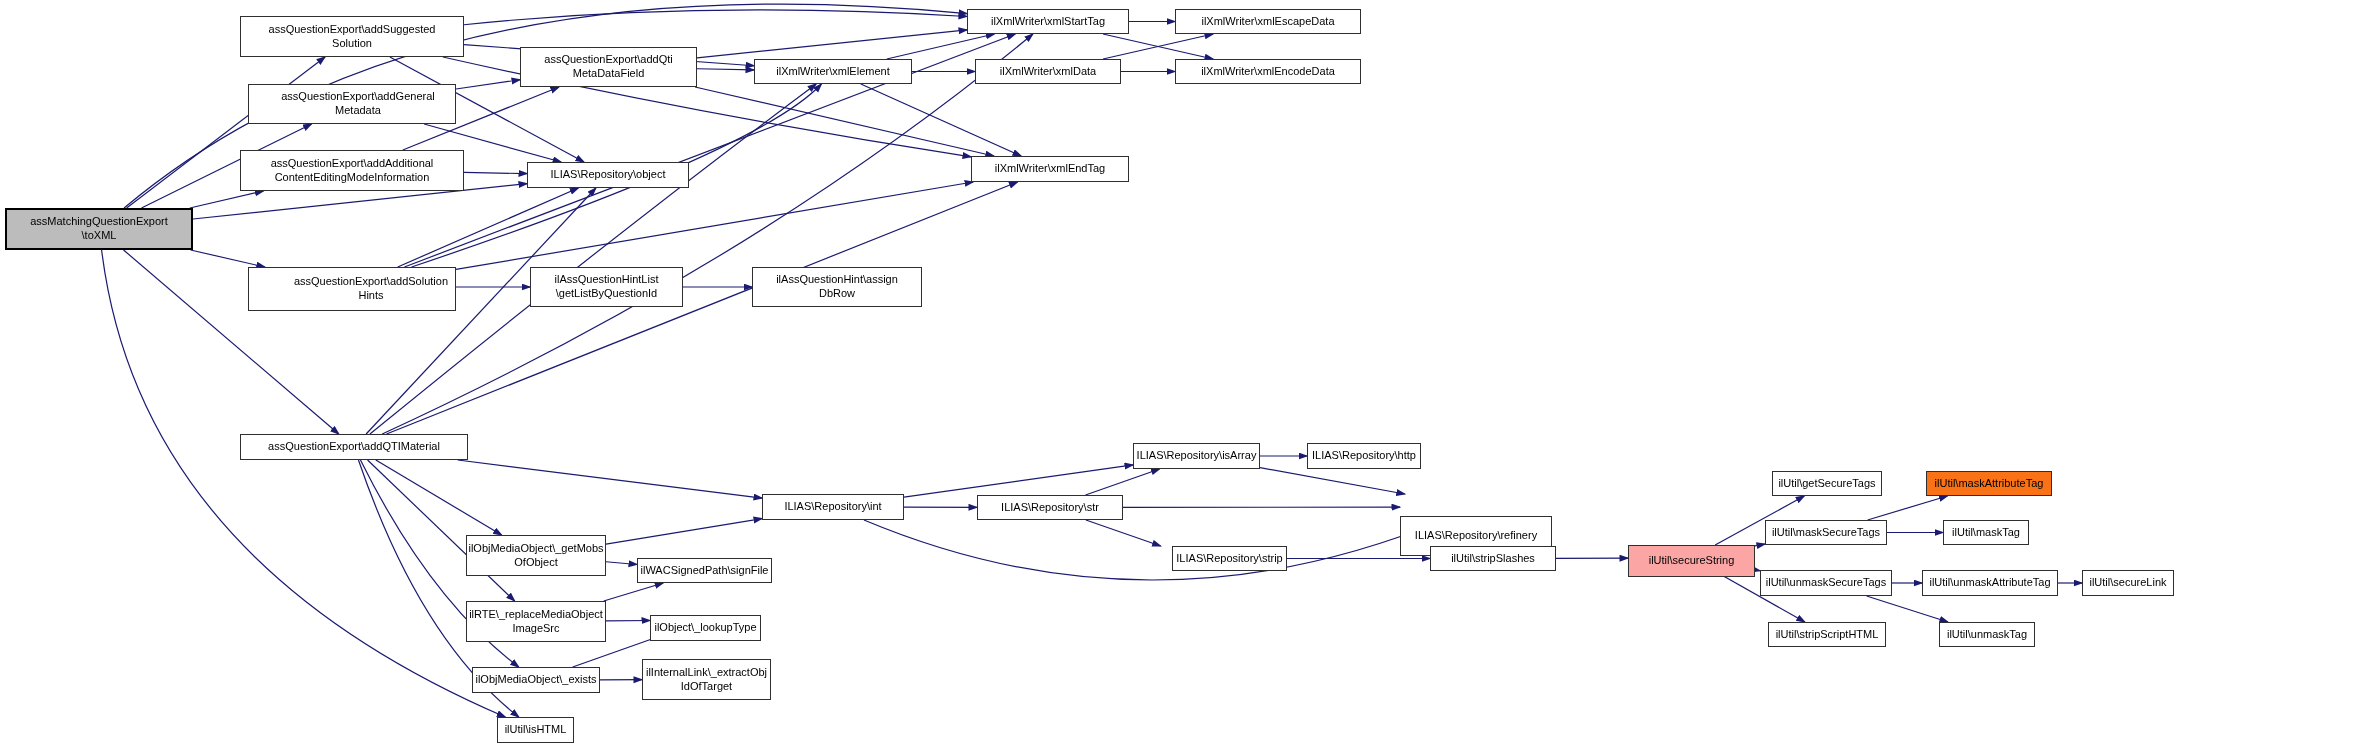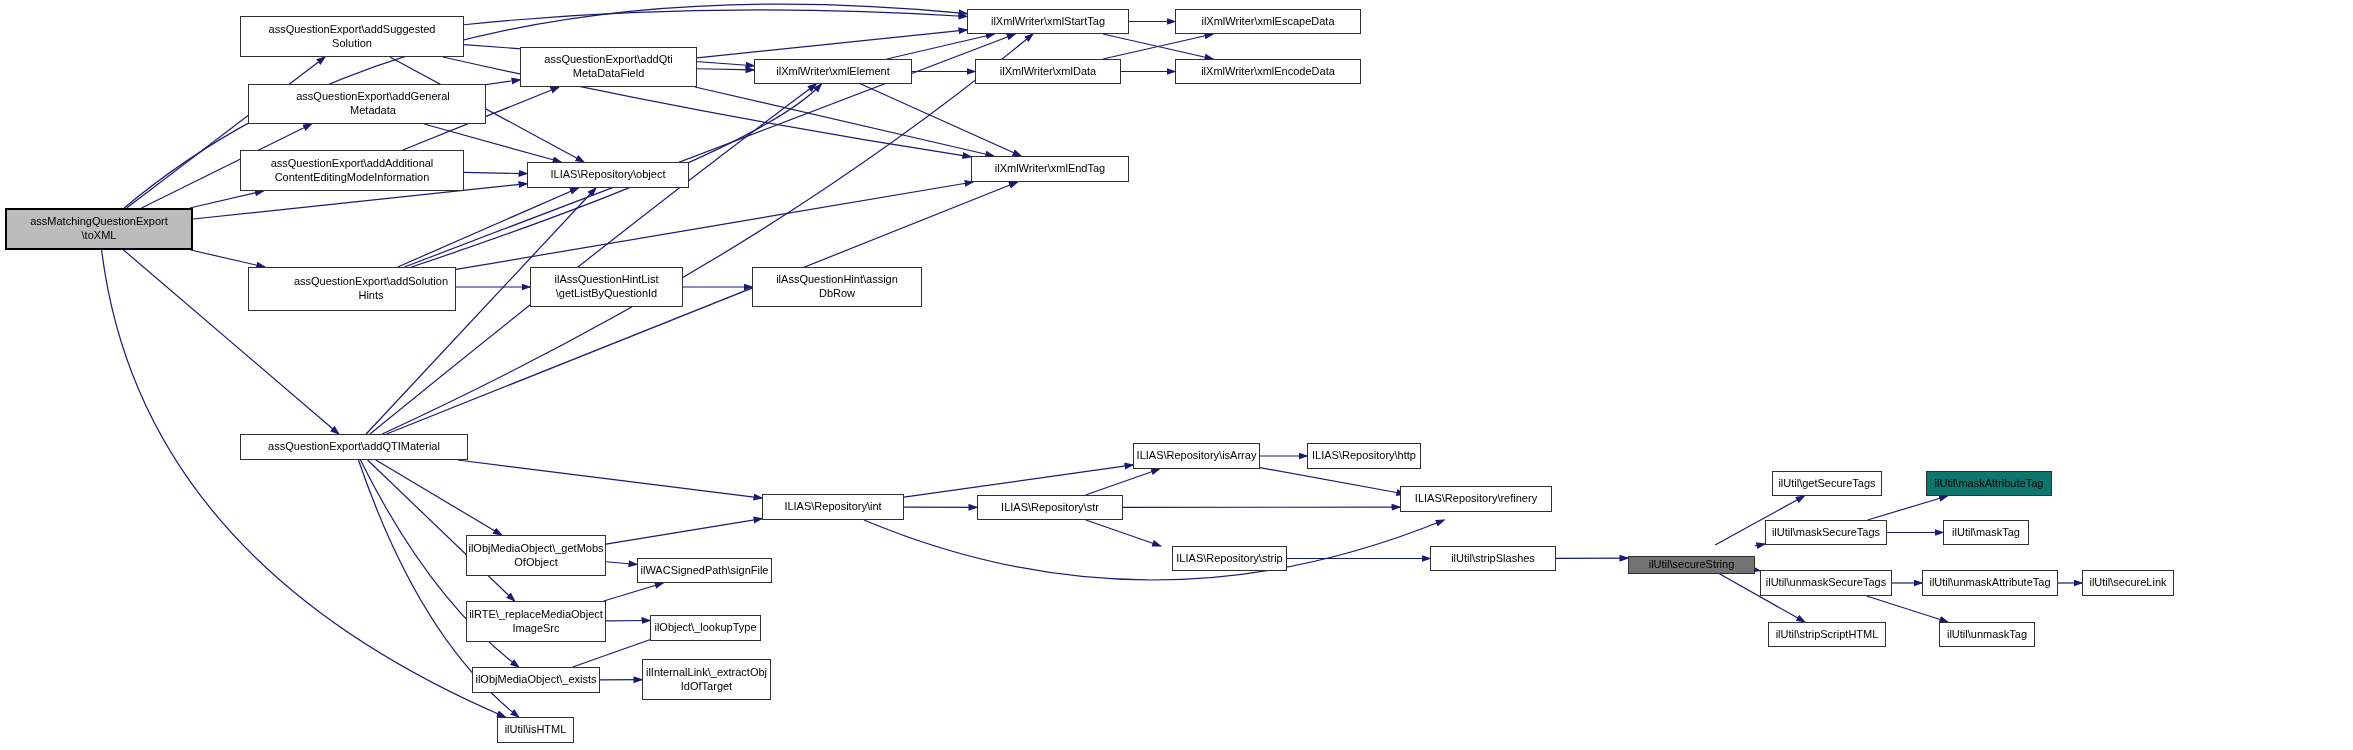--- a/index.html
+++ b/index.html
@@ -90,21 +90,21 @@
         <path d="M1892,583 L1922,583" fill="none" stroke="#1a1a70" stroke-width="1.2" marker-end="url(#arrow)"></path>
         <path d="M1866.6407766990292,596 L1947.9223300970873,622" fill="none" stroke="#1a1a70" stroke-width="1.2" marker-end="url(#arrow)"></path>
         <path d="M2058,583 L2082,583" fill="none" stroke="#1a1a70" stroke-width="1.2" marker-end="url(#arrow)"></path>
       </g>
   </svg>
   <div id="nodes">
       <div class="gnode hl" style="left: 5px; top: 208px; width: 188px; height: 42px;"><span>assMatchingQuestionExport
 \toXML</span></div>
       <div class="gnode" style="left: 240px; top: 16px; width: 224px; height: 41px; border-color: rgb(47, 47, 47); background: rgb(255, 255, 255);"><span>assQuestionExport\addSuggested
 Solution</span></div>
-      <div class="gnode" style="left: 248px; top: 84px; width: 238px; height: 40px; border-color: rgb(47, 47, 47); background: rgb(255, 255, 255); padding-left: 12px;"><span>assQuestionExport\addGeneral
+      <div class="gnode" style="left: 248px; top: 84px; width: 208px; height: 40px; border-color: rgb(47, 47, 47); background: rgb(255, 255, 255); padding-left: 12px;"><span>assQuestionExport\addGeneral
 Metadata</span></div>
       <div class="gnode" style="left: 240px; top: 150px; width: 224px; height: 41px; border-color: rgb(47, 47, 47); background: rgb(255, 255, 255);"><span>assQuestionExport\addAdditional
 ContentEditingModeInformation</span></div>
       <div class="gnode" style="left: 248px; top: 267px; width: 208px; height: 44px; border-color: rgb(47, 47, 47); background: rgb(255, 255, 255); padding-left: 38px;"><span>assQuestionExport\addSolution
 Hints</span></div>
       <div class="gnode" style="left: 240px; top: 434px; width: 228px; height: 26px; border-color: rgb(47, 47, 47); background: rgb(255, 255, 255);"><span>assQuestionExport\addQTIMaterial</span></div>
       <div class="gnode" style="left: 520px; top: 47px; width: 177px; height: 40px; border-color: rgb(47, 47, 47); background: rgb(255, 255, 255);"><span>assQuestionExport\addQti
 MetaDataField</span></div>
       <div class="gnode" style="left: 527px; top: 162px; width: 162px; height: 26px; border-color: rgb(47, 47, 47); background: rgb(255, 255, 255);"><span>ILIAS\Repository\object</span></div>
       <div class="gnode" style="left: 530px; top: 267px; width: 153px; height: 40px; border-color: rgb(47, 47, 47); background: rgb(255, 255, 255);"><span>ilAssQuestionHintList
@@ -114,27 +114,27 @@
       <div class="gnode" style="left: 754px; top: 59px; width: 158px; height: 25px; border-color: rgb(47, 47, 47); background: rgb(255, 255, 255); justify-content: center;"><span>ilXmlWriter\xmlElement</span></div>
       <div class="gnode" style="left: 967px; top: 9px; width: 162px; height: 25px; border-color: rgb(47, 47, 47); background: rgb(255, 255, 255);"><span>ilXmlWriter\xmlStartTag</span></div>
       <div class="gnode" style="left: 1175px; top: 9px; width: 186px; height: 25px; border-color: rgb(47, 47, 47); background: rgb(255, 255, 255);"><span>ilXmlWriter\xmlEscapeData</span></div>
       <div class="gnode" style="left: 975px; top: 59px; width: 146px; height: 25px; border-color: rgb(47, 47, 47); background: rgb(255, 255, 255);"><span>ilXmlWriter\xmlData</span></div>
       <div class="gnode" style="left: 1175px; top: 59px; width: 186px; height: 25px; border-color: rgb(47, 47, 47); background: rgb(255, 255, 255);"><span>ilXmlWriter\xmlEncodeData</span></div>
       <div class="gnode" style="left: 971px; top: 156px; width: 158px; height: 26px; border-color: rgb(47, 47, 47); background: rgb(255, 255, 255);"><span>ilXmlWriter\xmlEndTag</span></div>
       <div class="gnode" style="left: 762px; top: 494px; width: 142px; height: 26px; border-color: rgb(47, 47, 47); background: rgb(255, 255, 255);"><span>ILIAS\Repository\int</span></div>
       <div class="gnode" style="left: 977px; top: 495px; width: 146px; height: 25px; border-color: rgb(47, 47, 47); background: rgb(255, 255, 255);"><span>ILIAS\Repository\str</span></div>
       <div class="gnode" style="left: 1133px; top: 443px; width: 127px; height: 26px; border-color: rgb(47, 47, 47); background: rgb(255, 255, 255);"><span>ILIAS\Repository\isArray</span></div>
       <div class="gnode" style="left: 1307px; top: 443px; width: 114px; height: 26px; border-color: rgb(47, 47, 47); background: rgb(255, 255, 255);"><span>ILIAS\Repository\http</span></div>
-      <div class="gnode" style="left: 1400px; top: 486px; width: 152px; height: 26px; border-color: rgb(47, 47, 47); background: rgb(255, 255, 255);"><span>ILIAS\Repository\refinery</span></div>
+      <div class="gnode" style="left: 1400px; top: 516px; width: 152px; height: 40px; border-color: rgb(47, 47, 47); background: rgb(255, 255, 255);"><span>ILIAS\Repository\refinery</span></div>
       <div class="gnode" style="left: 1139px; top: 546px; width: 115px; height: 25px; border-color: rgb(47, 47, 47); background: rgb(255, 255, 255); margin-left: 33px;"><span>ILIAS\Repository\strip</span></div>
       <div class="gnode" style="left: 1430px; top: 546px; width: 126px; height: 25px; border-color: rgb(47, 47, 47); background: rgb(255, 255, 255);"><span>ilUtil\stripSlashes</span></div>
-      <div class="gnode" style="left: 1628px; top: 545px; width: 127px; height: 18px; border-color: rgb(47, 47, 47); background: #737373; margin-top: 11px;"><span>ilUtil\secureString</span></div>
+      <div class="gnode" style="left: 1628px; top: 545px; width: 127px; height: 32px; border-color: rgb(47, 47, 47); background: #fca5a5;"><span>ilUtil\secureString</span></div>
       <div class="gnode" style="left: 1772px; top: 471px; width: 110px; height: 25px; border-color: rgb(47, 47, 47); background: rgb(255, 255, 255);"><span>ilUtil\getSecureTags</span></div>
       <div class="gnode" style="left: 1765px; top: 520px; width: 122px; height: 25px; border-color: rgb(47, 47, 47); background: rgb(255, 255, 255);"><span>ilUtil\maskSecureTags</span></div>
-      <div class="gnode" style="left: 1926px; top: 471px; width: 126px; height: 25px; border-color: rgb(47, 47, 47); background: #0f766e; align-items: center;"><span>ilUtil\maskAttributeTag</span></div>
+      <div class="gnode" style="left: 1926px; top: 471px; width: 126px; height: 25px; border-color: rgb(47, 47, 47); background: #f97316; align-items: center;"><span>ilUtil\maskAttributeTag</span></div>
       <div class="gnode" style="left: 1943px; top: 520px; width: 86px; height: 25px; border-color: rgb(47, 47, 47); background: rgb(255, 255, 255);"><span>ilUtil\maskTag</span></div>
       <div class="gnode" style="left: 1760px; top: 570px; width: 132px; height: 26px; border-color: rgb(47, 47, 47); background: rgb(255, 255, 255);"><span>ilUtil\unmaskSecureTags</span></div>
       <div class="gnode" style="left: 1922px; top: 570px; width: 136px; height: 26px; border-color: rgb(47, 47, 47); background: rgb(255, 255, 255);"><span>ilUtil\unmaskAttributeTag</span></div>
       <div class="gnode" style="left: 2082px; top: 570px; width: 92px; height: 26px; border-color: rgb(47, 47, 47); background: rgb(255, 255, 255);"><span>ilUtil\secureLink</span></div>
       <div class="gnode" style="left: 1768px; top: 622px; width: 118px; height: 25px; border-color: rgb(47, 47, 47); background: rgb(255, 255, 255); align-items: center;"><span>ilUtil\stripScriptHTML</span></div>
       <div class="gnode" style="left: 1939px; top: 622px; width: 96px; height: 25px; border-color: rgb(47, 47, 47); background: rgb(255, 255, 255);"><span>ilUtil\unmaskTag</span></div>
       <div class="gnode" style="left: 466px; top: 535px; width: 140px; height: 41px; border-color: rgb(47, 47, 47); background: rgb(255, 255, 255);"><span>ilObjMediaObject\_getMobs
 OfObject</span></div>
       <div class="gnode" style="left: 637px; top: 558px; width: 135px; height: 25px; border-color: rgb(47, 47, 47); background: rgb(255, 255, 255);"><span>ilWACSignedPath\signFile</span></div>
       <div class="gnode" style="left: 466px; top: 601px; width: 140px; height: 41px; border-color: rgb(47, 47, 47); background: rgb(255, 255, 255);"><span>ilRTE\_replaceMediaObject

